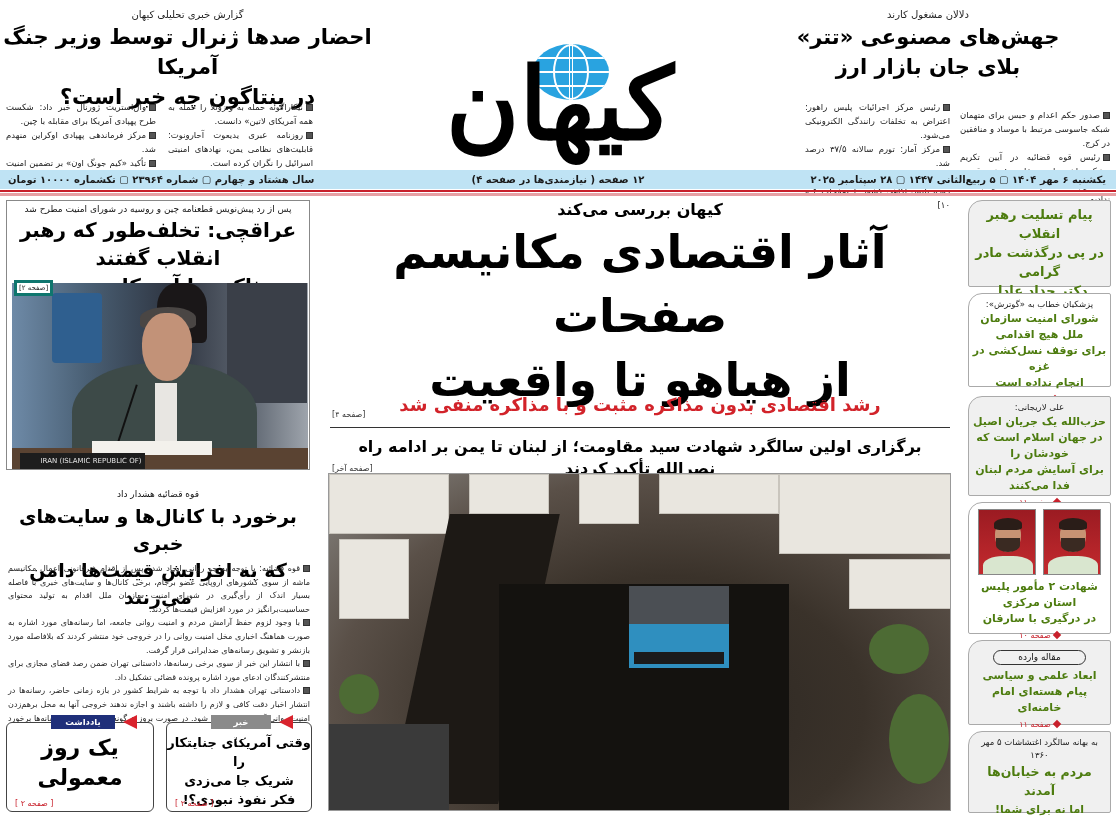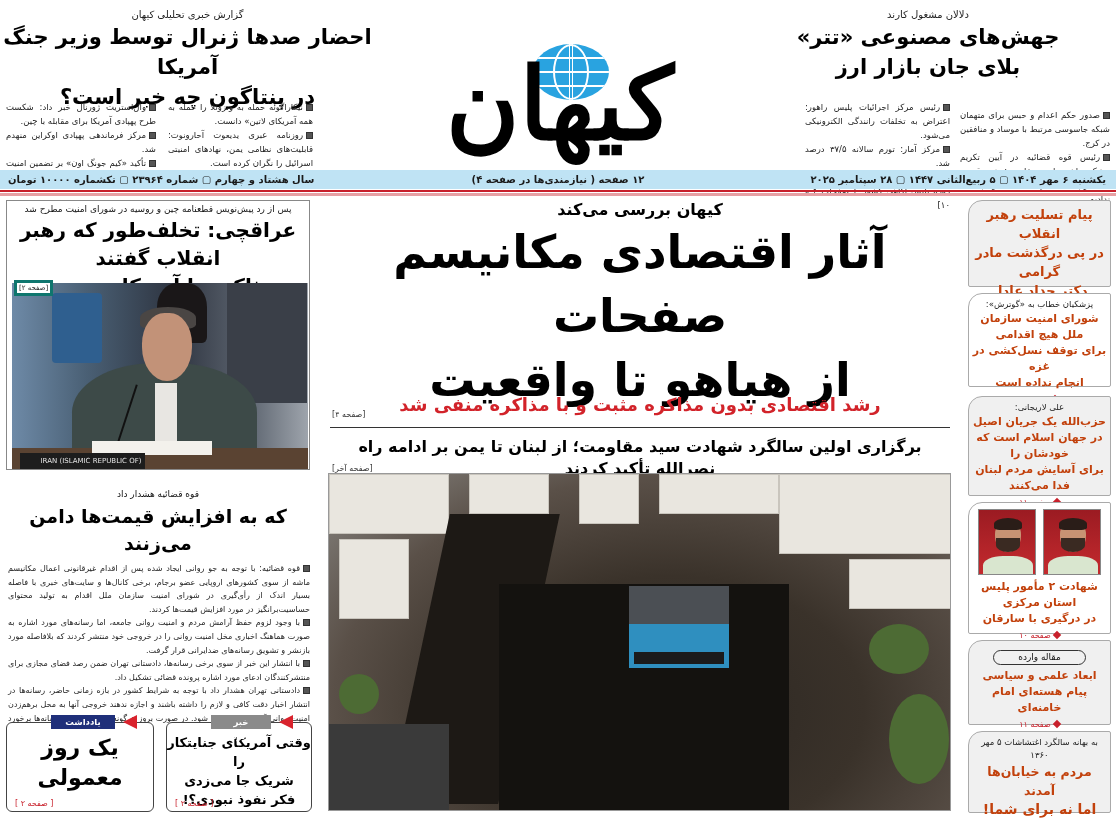--- a/index.html
+++ b/index.html
@@ -24,21 +24,21 @@
   
   .datebar { position: absolute; left: 0; top: 170px; width: 1116px; height: 19px; background: #bfe3f4; font-size: 10px; font-weight: bold; line-height: 19px; color: #1a1a1a; }
   .datebar span { position: absolute; top: 0; white-space: nowrap; }
   .redline1 { position: absolute; left: 0; top: 190px; width: 1116px; height: 2px; background: #c8202b; }
   .redline2 { position: absolute; left: 0; top: 193px; width: 1116px; height: 3px; background: #e7a0a4; }
 
   
   .rbox { position: absolute; left: 968px; width: 143px; background: #f0f0f0; border: 1.5px solid #aaa; border-radius: 14px 2px 2px 2px; text-align: center; padding: 4px 3px; }
   .rbox.white { background: #fff; }
   .rbox .rk { font-size: 8.5px; line-height: 13px; color: #222; }
-  .rbox .rh { font-weight: bold; font-size: 13px; line-height: 19px; color: #c2410c; letter-spacing: -0.3px; }
+  .rbox .rh { font-weight: bold; font-size: 13px; line-height: 19px; color: #4d7c0f; letter-spacing: -0.3px; }
   .rbox .rh.sm { font-size: 11px; line-height: 16px; }
   .rbox .pg { font-size: 8px; color: #c8202b; line-height: 13px; margin-top: 2px; }
   .rbox .pg .dia { display: inline-block; width: 6px; height: 6px; background: #c8202b; transform: rotate(45deg); margin-left: 3px; }
   .pill { display: inline-block; border: 1.5px solid #333; border-radius: 10px; padding: 0 24px; font-size: 9px; line-height: 13px; margin-bottom: 3px; }
   .photo-pair { display: flex; justify-content: space-between; gap: 6px; padding: 0 6px; margin-bottom: 4px; }
   .portrait { width: 58px; height: 66px; background: linear-gradient(#9b1b22, #c42a2e); border: 1px solid #888; position: relative; overflow: hidden; }
   .portrait .head { position: absolute; left: 16px; top: 10px; width: 26px; height: 32px; border-radius: 45% 45% 50% 50%; background: #c89374; }
   .portrait .hair { position: absolute; left: 15px; top: 8px; width: 28px; height: 12px; border-radius: 50% 50% 20% 20%; background: #2a1d18; }
   .portrait .beard { position: absolute; left: 17px; top: 28px; width: 24px; height: 14px; border-radius: 0 0 50% 50%; background: #3a2a22; }
   .portrait .shirt { position: absolute; left: 4px; top: 46px; width: 50px; height: 24px; border-radius: 40% 40% 0 0; background: #d9e6cf; }
@@ -191,20 +191,21 @@
   <div class="face"></div>
   <div class="mic"></div>
   <div class="desk"></div>
   <div class="paper"></div>
   <div class="nameplate">IRAN (ISLAMIC REPUBLIC OF)</div>
 </div>
 <div class="badge-pg" style="left:14px; top:280px;">[صفحه ۲]</div>
 
 <div class="l2-kicker">قوه قضائیه هشدار داد</div>
 <div class="l2-headline">
+  <div>برخورد با کانال‌ها و سایت‌های خبری</div>
   <div>که به افزایش قیمت‌ها دامن می‌زنند</div>
 </div>
 <div class="l2-body">
   <p><span class="sq"></span><span>قوه قضائیه: با توجه به جو روانی ایجاد شده پس از اقدام غیرقانونی اعمال مکانیسم ماشه از سوی کشورهای اروپایی عضو برجام، برخی کانال‌ها و سایت‌های خبری با فاصله بسیار اندک از رأی‌گیری در شورای امنیت سازمان ملل اقدام به تولید محتوای حساسیت‌برانگیز در مورد افزایش قیمت‌ها کردند.</span></p>
   <p><span class="sq"></span><span>با وجود لزوم حفظ آرامش مردم و امنیت روانی جامعه، اما رسانه‌های مورد اشاره به صورت هماهنگ اخباری مخل امنیت روانی را در خروجی خود منتشر کردند که بلافاصله مورد بازنشر و تشویق رسانه‌های ضدایرانی قرار گرفت.</span></p>
   <p><span class="sq"></span><span>با انتشار این خبر از سوی برخی رسانه‌ها، دادستانی تهران ضمن رصد فضای مجازی برای منتشرکنندگان ادعای مورد اشاره پرونده قضائی تشکیل داد.</span></p>
   <p><span class="sq"></span><span>دادستانی تهران هشدار داد با توجه به شرایط کشور در بازه زمانی حاضر، رسانه‌ها در انتشار اخبار دقت کافی و لازم را داشته باشند و اجازه ندهند خروجی آنها به محل برهم‌زدن امنیت روانی آحاد جامعه تبدیل شود. در صورت بروز هرگونه تخلف از سوی رسانه‌ها برخورد مقتضی صورت خواهد گرفت.</span> <span>[صفحه ۱۰]</span></p>
 </div>
 
 <div class="sbox" style="left:166px; width:146px;">
@@ -273,15 +274,15 @@
 <div class="rbox" style="top:640px; height:85px;">
   <div class="pill">مقاله وارده</div>
   <div class="rh sm">ابعاد علمی و سیاسی</div>
   <div class="rh sm">پیام هسته‌ای امام خامنه‌ای</div>
   <div class="pg"><span class="dia"></span><span>صفحه ۱۱</span></div>
 </div>
 
 <div class="rbox" style="top:731px; height:82px;">
   <div class="rk">به بهانه سالگرد اغتشاشات ۵ مهر ۱۳۶۰</div>
   <div class="rh" style="font-size:12.5px;">مردم به خیابان‌ها آمدند</div>
-  <div class="rh" style="font-size:14px;">اما نه برای شما!</div>
+  <div class="rh" style="font-size:11px;">اما نه برای شما!</div>
 
 </div>
 
 </body></html>

